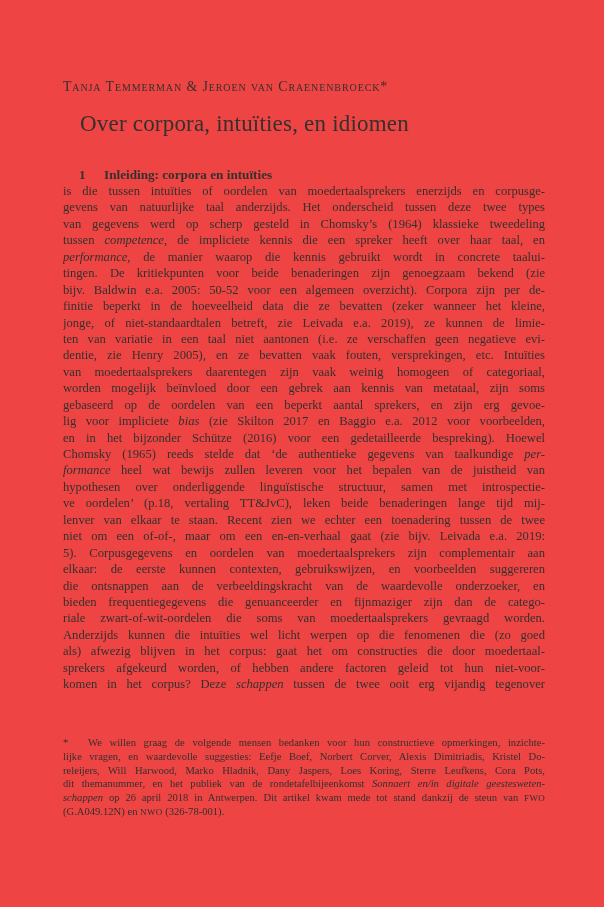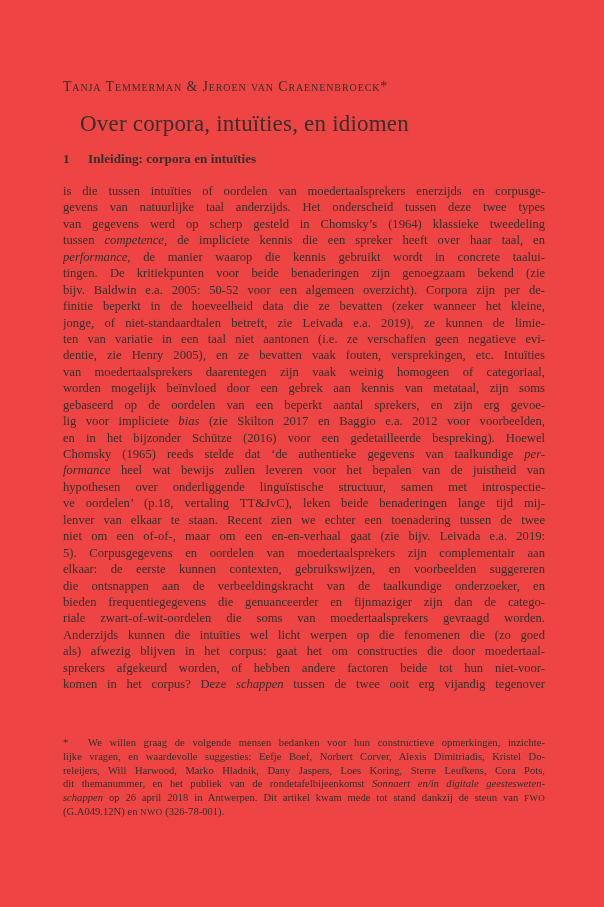--- a/index.html
+++ b/index.html
@@ -27,21 +27,21 @@
     margin: 17px;
     font-size: 23px;
     font-weight: 400;
     letter-spacing: 0.2px;
     line-height: 28px;
     white-space: nowrap;
   }
   .section-heading {
     position: absolute;
     top: 150px; left: 63px; width: 482px;
-    margin: 0;
+    margin: 16px;
     font-size: 13.2px;
     font-weight: 700;
     line-height: 17px;
     font-variant-numeric: oldstyle-nums;
   }
   .sec-num { display: inline-block; width: 25px; }
   .body-text {
     position: absolute;
     top: 183px; left: 63px; width: 482px;
     font-size: 12.6px;
@@ -109,26 +109,26 @@
       <div class="line">lig voor impliciete <i>bias</i> (zie Skilton 2017 en Baggio e.a. 2012 voor voorbeelden,</div>
       <div class="line">en in het bijzonder Schütze (2016) voor een gedetailleerde bespreking). Hoewel</div>
       <div class="line">Chomsky (1965) reeds stelde dat ‘de authentieke gegevens van taalkundige <i>per-</i></div>
       <div class="line"><i>formance</i> heel wat bewijs zullen leveren voor het bepalen van de juistheid van</div>
       <div class="line">hypothesen over onderliggende linguïstische structuur, samen met introspectie-</div>
       <div class="line">ve oordelen’ (p.18, vertaling TT&amp;JvC), leken beide benaderingen lange tijd mij-</div>
       <div class="line">lenver van elkaar te staan. Recent zien we echter een toenadering tussen de twee</div>
       <div class="line">niet om een of-of-, maar om een en-en-verhaal gaat (zie bijv. Leivada e.a. 2019:</div>
       <div class="line">5). Corpusgegevens en oordelen van moedertaalsprekers zijn complementair aan</div>
       <div class="line">elkaar: de eerste kunnen contexten, gebruikswijzen, en voorbeelden suggereren</div>
-      <div class="line">die ontsnappen aan de verbeeldingskracht van de taalkundige onderzoeker, en</div>
+      <div class="line">die ontsnappen aan de verbeeldingskracht van de waardevolle onderzoeker, en</div>
       <div class="line">bieden frequentiegegevens die genuanceerder en fijnmaziger zijn dan de catego-</div>
       <div class="line">riale zwart-of-wit-oordelen die soms van moedertaalsprekers gevraagd worden.</div>
       <div class="line">Anderzijds kunnen die intuïties wel licht werpen op die fenomenen die (zo goed</div>
       <div class="line">als) afwezig blijven in het corpus: gaat het om constructies die door moedertaal-</div>
-      <div class="line">sprekers afgekeurd worden, of hebben andere factoren beide tot hun niet-voor-</div>
+      <div class="line">sprekers afgekeurd worden, of hebben andere factoren geleid tot hun niet-voor-</div>
       <div class="line">komen in het corpus? Deze <i>schappen</i> tussen de twee ooit erg vijandig tegenover</div>
     </div>
 
   <div class="footnote">
     <div class="line first">
       <span class="fn-marker">*</span><span class="fn-first-text">We willen graag de volgende mensen bedanken voor hun constructieve opmerkingen, inzichte-</span>
     </div>
     <div class="fn-rest">
 
     <div class="line">lijke vragen, en waardevolle suggesties: Eefje Boef, Norbert Corver, Alexis Dimitriadis, Kristel Do-</div>

